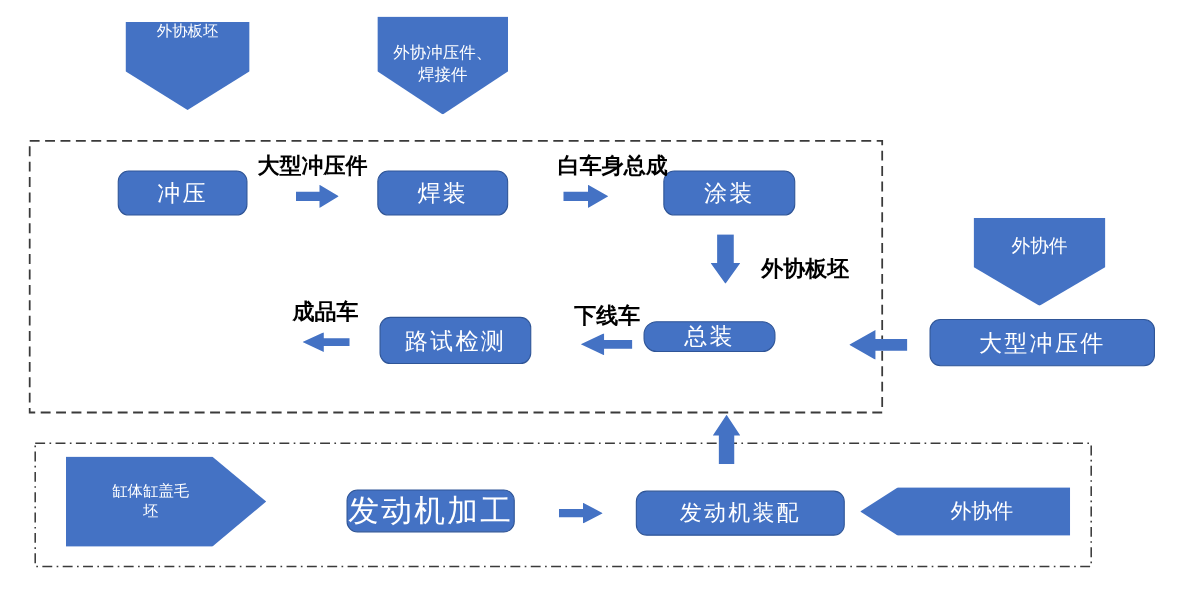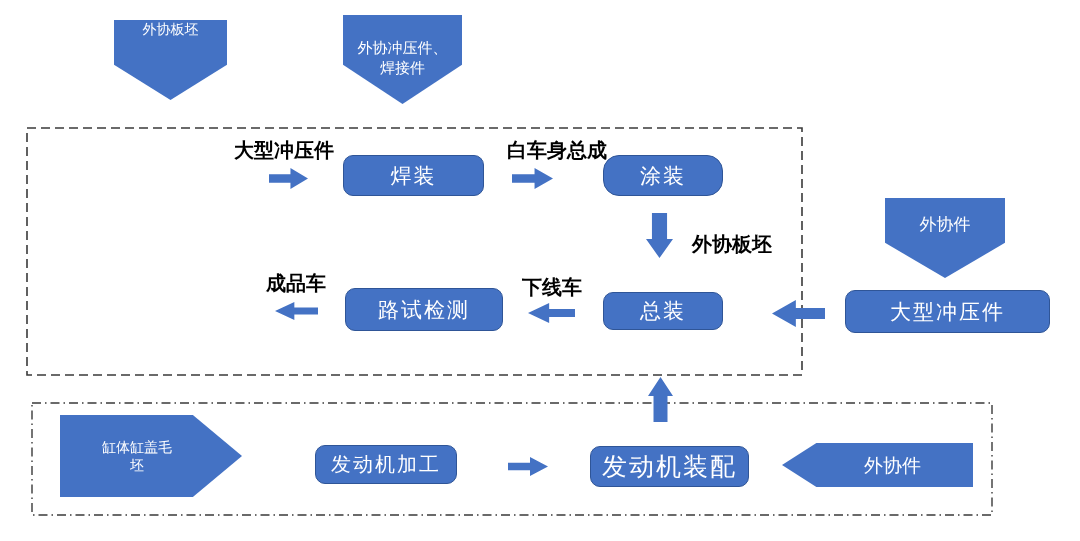--- a/index.html
+++ b/index.html
@@ -68,27 +68,27 @@
 
   
   #pent-sheet-blank      { left: 114px; top: 20px;  width: 113px; height: 80px; font-size: 14px; box-sizing: border-box; }
   #pent-stamped-welded   { left: 343px; top: 15px;  width: 119px; height: 89px; font-size: 15px; padding-top: 24px;  box-sizing: border-box; }
   #pent-parts-vehicle    { left: 885px; top: 198px; width: 120px; height: 80px; font-size: 17px; padding-top: 15px; box-sizing: border-box; }
   #pent-parking          { left: 50px;  top: 263px; width: 182px; height: 82px; font-size: 20px; justify-content: center; padding-left: 28px; box-sizing: border-box; }
   #pent-engine-castings  { left: 60px;  top: 415px; width: 182px; height: 82px; font-size: 14px; justify-content: center; padding-right: 28px; box-sizing: border-box; }
   #pent-parts-engine     { left: 782px; top: 443px; width: 191px; height: 44px; font-size: 19px; justify-content: center; padding-left: 30px; box-sizing: border-box; }
 
   #box-stamping   { left: 107px; top: 155px; width: 118px; height: 41px; }
-  #box-welding    { left: 343px; top: 155px; width: 141px; height: 41px; }
-  #box-painting   { left: 603px; top: 155px; width: 120px; height: 41px; border-radius: 16px; }
-  #box-assembly   { left: 603px; top: 292px; width: 120px; height: 38px; }
-  #box-roadtest   { left: 345px; top: 288px; width: 158px; height: 43px; }
+  #box-welding    { left: 343px; top: 155px; width: 119px; height: 41px; }
+  #box-painting   { left: 603px; top: 155px; width: 120px; height: 41px; }
+  #box-assembly   { left: 585px; top: 292px; width: 120px; height: 28px; border-radius: 12px; }
+  #box-roadtest   { left: 345px; top: 288px; width: 138px; height: 43px; }
   #box-prep       { left: 845px; top: 290px; width: 205px; height: 43px; }
-  #box-eng-mach   { left: 315px; top: 445px; width: 142px; height: 39px; font-size: 20px; text-align: center; }
-  #box-eng-asm    { left: 578px; top: 446px; width: 159px; height: 41px; font-size: 25px; margin-left: 12px; }
+  #box-eng-mach   { left: 315px; top: 445px; width: 153px; height: 39px; font-size: 28px; text-align: center; }
+  #box-eng-asm    { left: 578px; top: 446px; width: 190px; height: 41px; font-size: 20px; }
 
   #ar-stamp-weld  { left: 269px; top: 168px; width: 39px; height: 21px; }
   #ar-weld-paint  { left: 512px; top: 168px; width: 41px; height: 21px; }
   #ar-paint-asm   { left: 646px; top: 213px; width: 27px; height: 45px; }
   #ar-test-park   { left: 275px; top: 302px; width: 43px; height: 18px; }
   #ar-asm-test    { left: 528px; top: 303px; width: 47px; height: 20px; }
   #ar-prep-asm    { left: 772px; top: 300px; width: 53px; height: 27px; }
   #ar-eng-asm-up  { left: 648px; top: 377px; width: 25px; height: 45px; }
   #ar-mach-easm   { left: 508px; top: 457px; width: 40px; height: 19px; }
 
@@ -124,20 +124,21 @@
 
   <div class="pent pent-right" id="pent-engine-castings">
     <span>缸体缸盖毛</span>
     <span>坯</span>
   </div>
 
   <div class="pent pent-left-short" id="pent-parts-engine">
     <span>外协件</span>
   </div>
 
+  <div class="node" id="box-stamping">冲压</div>
   <div class="node" id="box-welding">焊装</div>
   <div class="node" id="box-painting">涂装</div>
   <div class="node" id="box-assembly">总装</div>
   <div class="node" id="box-roadtest">路试检测</div>
   <div class="node" id="box-prep">大型冲压件</div>
   <div class="node" id="box-eng-mach">发动机加工</div>
   <div class="node" id="box-eng-asm">发动机装配</div>
 
   <div class="arrow ar-right" id="ar-stamp-weld"></div>
   <div class="arrow ar-right" id="ar-weld-paint"></div>

